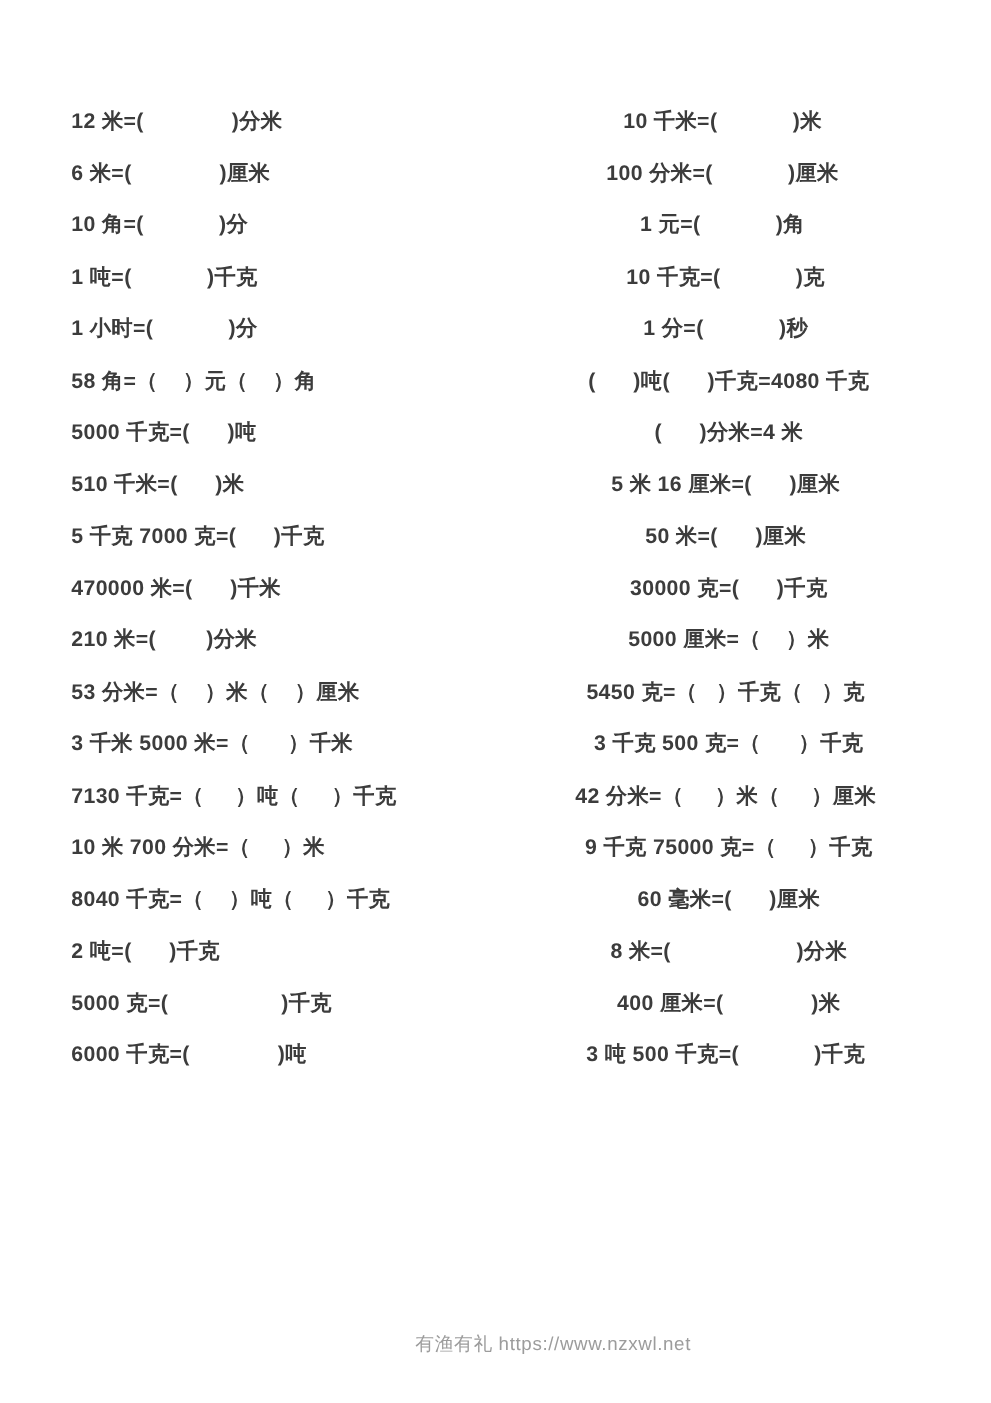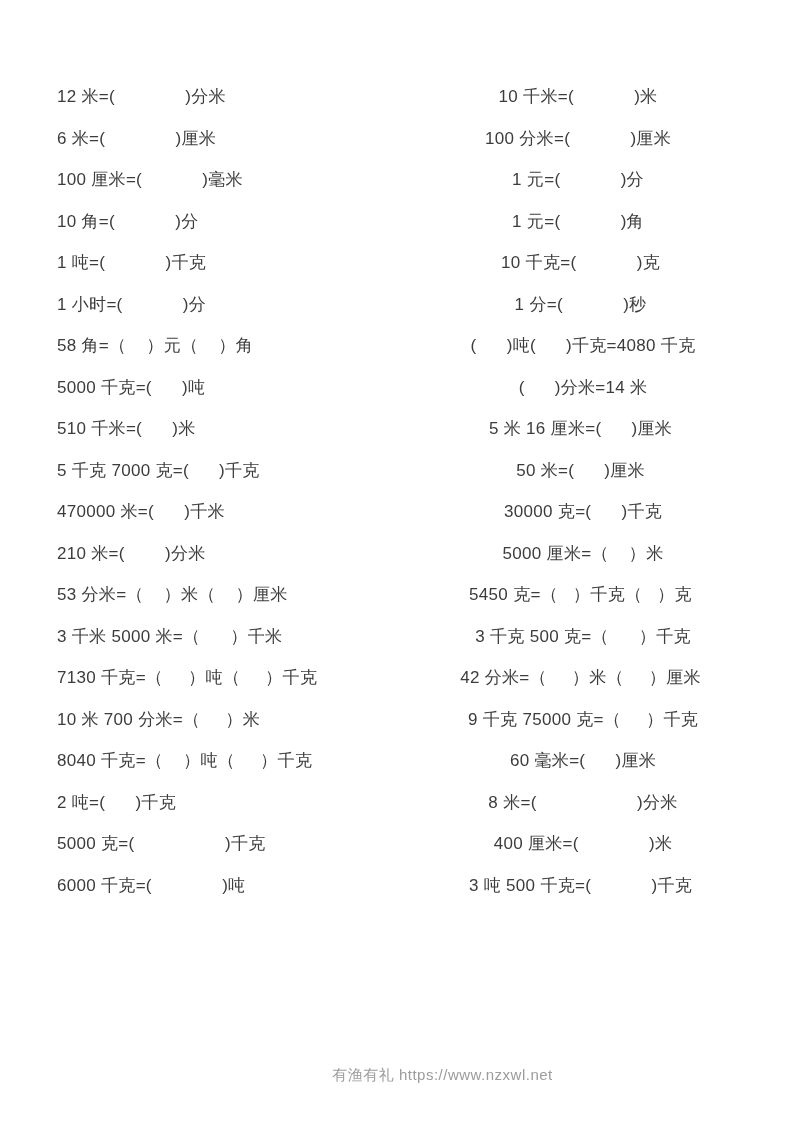--- a/index.html
+++ b/index.html
@@ -13,20 +13,21 @@
     height: 1122px;
     background: #ffffff;
     overflow: hidden;
     font-family: "Liberation Sans", "DejaVu Sans", sans-serif;
   }
   .rows {
     position: absolute;
     top: 76px;
     left: 0;
     right: 2px;
+    font-weight: bold;
   }
   .row {
     display: flex;
     height: 41.5px;
     align-items: center;
   }
   .cell {
     white-space: pre;
     font-size: 17px;
     color: #3c3c3c;
@@ -60,42 +61,38 @@
   <div class="rows" id="rows">
       <div class="row">
         <span class="cell left">12 米=(              )分米</span>
         <span class="cell right">10 千米=(            )米</span>
       </div>
       <div class="row">
         <span class="cell left">6 米=(              )厘米</span>
         <span class="cell right">100 分米=(            )厘米</span>
       </div>
       <div class="row">
-        <span class="cell left">100 厘米=(            )毫米</span>
-        <span class="cell right">1 元=(            )分</span>
-      </div>
-      <div class="row">
         <span class="cell left">10 角=(            )分</span>
         <span class="cell right">1 元=(            )角</span>
       </div>
       <div class="row">
         <span class="cell left">1 吨=(            )千克</span>
         <span class="cell right"> 10 千克=(            )克</span>
       </div>
       <div class="row">
         <span class="cell left">1 小时=(            )分</span>
         <span class="cell right"> 1 分=(            )秒</span>
       </div>
       <div class="row">
         <span class="cell left">58 角=（    ）元（    ）角</span>
         <span class="cell right">  (      )吨(      )千克=4080 千克</span>
       </div>
       <div class="row">
         <span class="cell left">5000 千克=(      )吨</span>
-        <span class="cell right">  (      )分米=14 米</span>
+        <span class="cell right">  (      )分米=4 米</span>
       </div>
       <div class="row">
         <span class="cell left">510 千米=(      )米</span>
         <span class="cell right"> 5 米 16 厘米=(      )厘米</span>
       </div>
       <div class="row">
         <span class="cell left">5 千克 7000 克=(      )千克</span>
         <span class="cell right"> 50 米=(      )厘米</span>
       </div>
       <div class="row">

